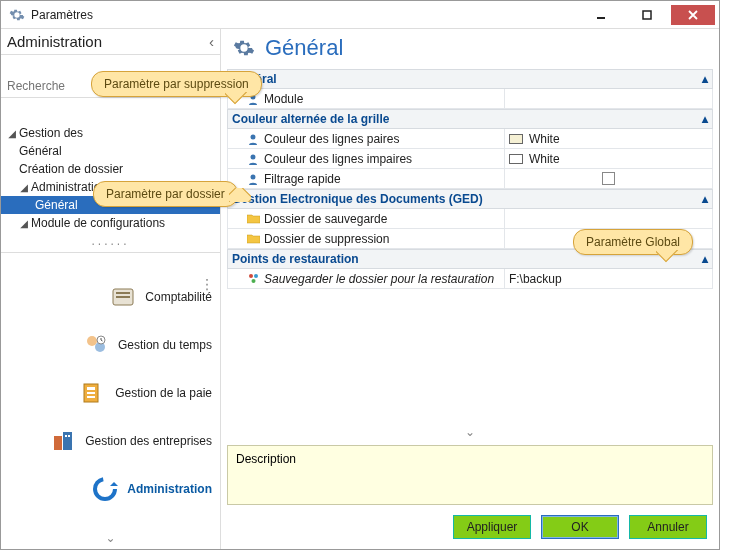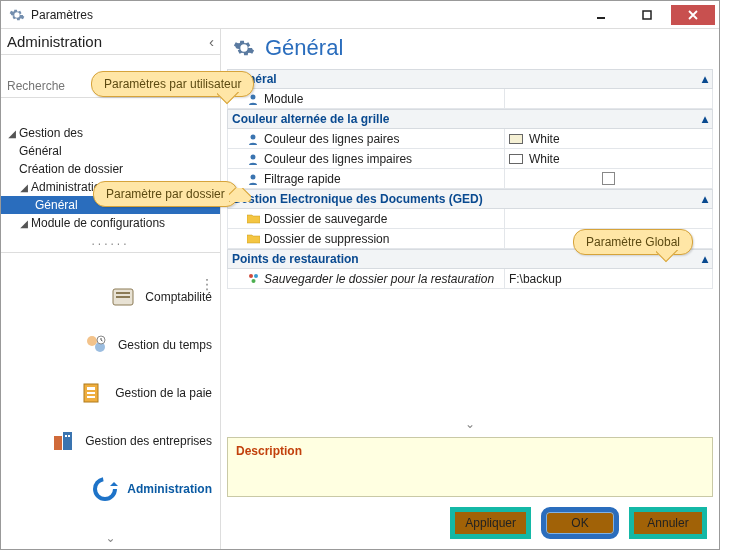--- a/index.html
+++ b/index.html
@@ -40,24 +40,24 @@
   .propgrid { flex:1; overflow:auto; padding:0 6px 0 6px; }
   .cat-row { background:#f2f4f6; border:1px solid #d7dbe0; display:flex; align-items:center; padding:2px 4px; color:#0a4a90; font-weight:bold; cursor:pointer;}
   .cat-row .lbl{flex:1;}
   .prop-row { display:flex; border:1px solid #e3e6ea; border-top:0; height:20px; align-items:center; }
   .prop-row .name { flex:1; display:flex; align-items:center; padding-left:18px; overflow:hidden; white-space:nowrap;}
   .prop-row .val  { width:43%; display:flex; align-items:center; padding:0 4px; border-left:1px solid #e3e6ea; height:100%;}
   .pi { width:14px; height:14px; margin-right:4px; display:inline-flex; align-items:center; justify-content:center;}
   .sw { width:14px; height:10px; border:1px solid #666; margin-right:6px; display:inline-block;}
   .chevron-dn { text-align:center; color:#888; padding:2px 0;}
   .desc-box { margin:4px 6px 0 6px; background:#ffffe1; border:1px solid #c9c9a6; padding:6px 8px; height:60px; }
-  .desc-box .dl { font-weight:bold; color:#c2410c; }
+  .desc-box .dl { font-weight:normal; color:#000000; }
   .buttons { display:flex; justify-content:flex-end; gap:10px; padding:10px 12px; }
-  .btn { min-width:78px; padding:4px 10px; border:5px solid #14b8a6; background:#a16207; cursor:pointer; text-align:center;}
-  .btn.default { border-color:#2a6dbd; box-shadow:0 0 0 1px #7fb2e6 inset;border-radius:9px; }
+  .btn { min-width:78px; padding:4px 10px; border:1px solid #14b8a6; background:#84cc16; cursor:pointer; text-align:center;}
+  .btn.default { border-color:#2a6dbd; box-shadow:0 0 0 1px #7fb2e6 inset; }
   
   .callout { position:absolute; background:#ffe6a6; border:1px solid #d6a33a; border-radius:12px; padding:5px 12px; font-size:12px; color:#5c4a12; box-shadow:1px 1px 2px rgba(0,0,0,.15);}
   .callout .tail { position:absolute; width:22px; height:14px; overflow:hidden; }
   .callout .tail::before { content:""; position:absolute; width:18px;height:18px; background:#ffe6a6; border:1px solid #d6a33a; transform:rotate(45deg); }
   .tail-br { right:14px; bottom:-10px;} .tail-br::before{ left:0; top:-12px;}
   
   svg { display:block; }
   .checkbox { width:13px; height:13px; border:1px solid #888; background:#fff; margin:auto;}
 </style>
 </head>
@@ -334,21 +334,21 @@
       </div>
 
       <div class="callout" style="right:26px; top:200px;margin-left:28px;">
         <span>Paramètre Global</span>
         <span class="tail tail-br"></span>
       </div>
     </div>
   </div>
 
   <div class="callout" style="left:90px; top:70px;">
-    <span>Paramètres par utilisateur</span>
+    <span>Paramètre par suppression</span>
     <span class="tail tail-br"></span>
   </div>
   <div class="callout" style="left:92px; top:180px;">
     <span>Paramètre par dossier</span>
     <span class="tail" style="right:-14px; top:6px;"></span>
   </div>
 
 </div>
 
 </body></html>

